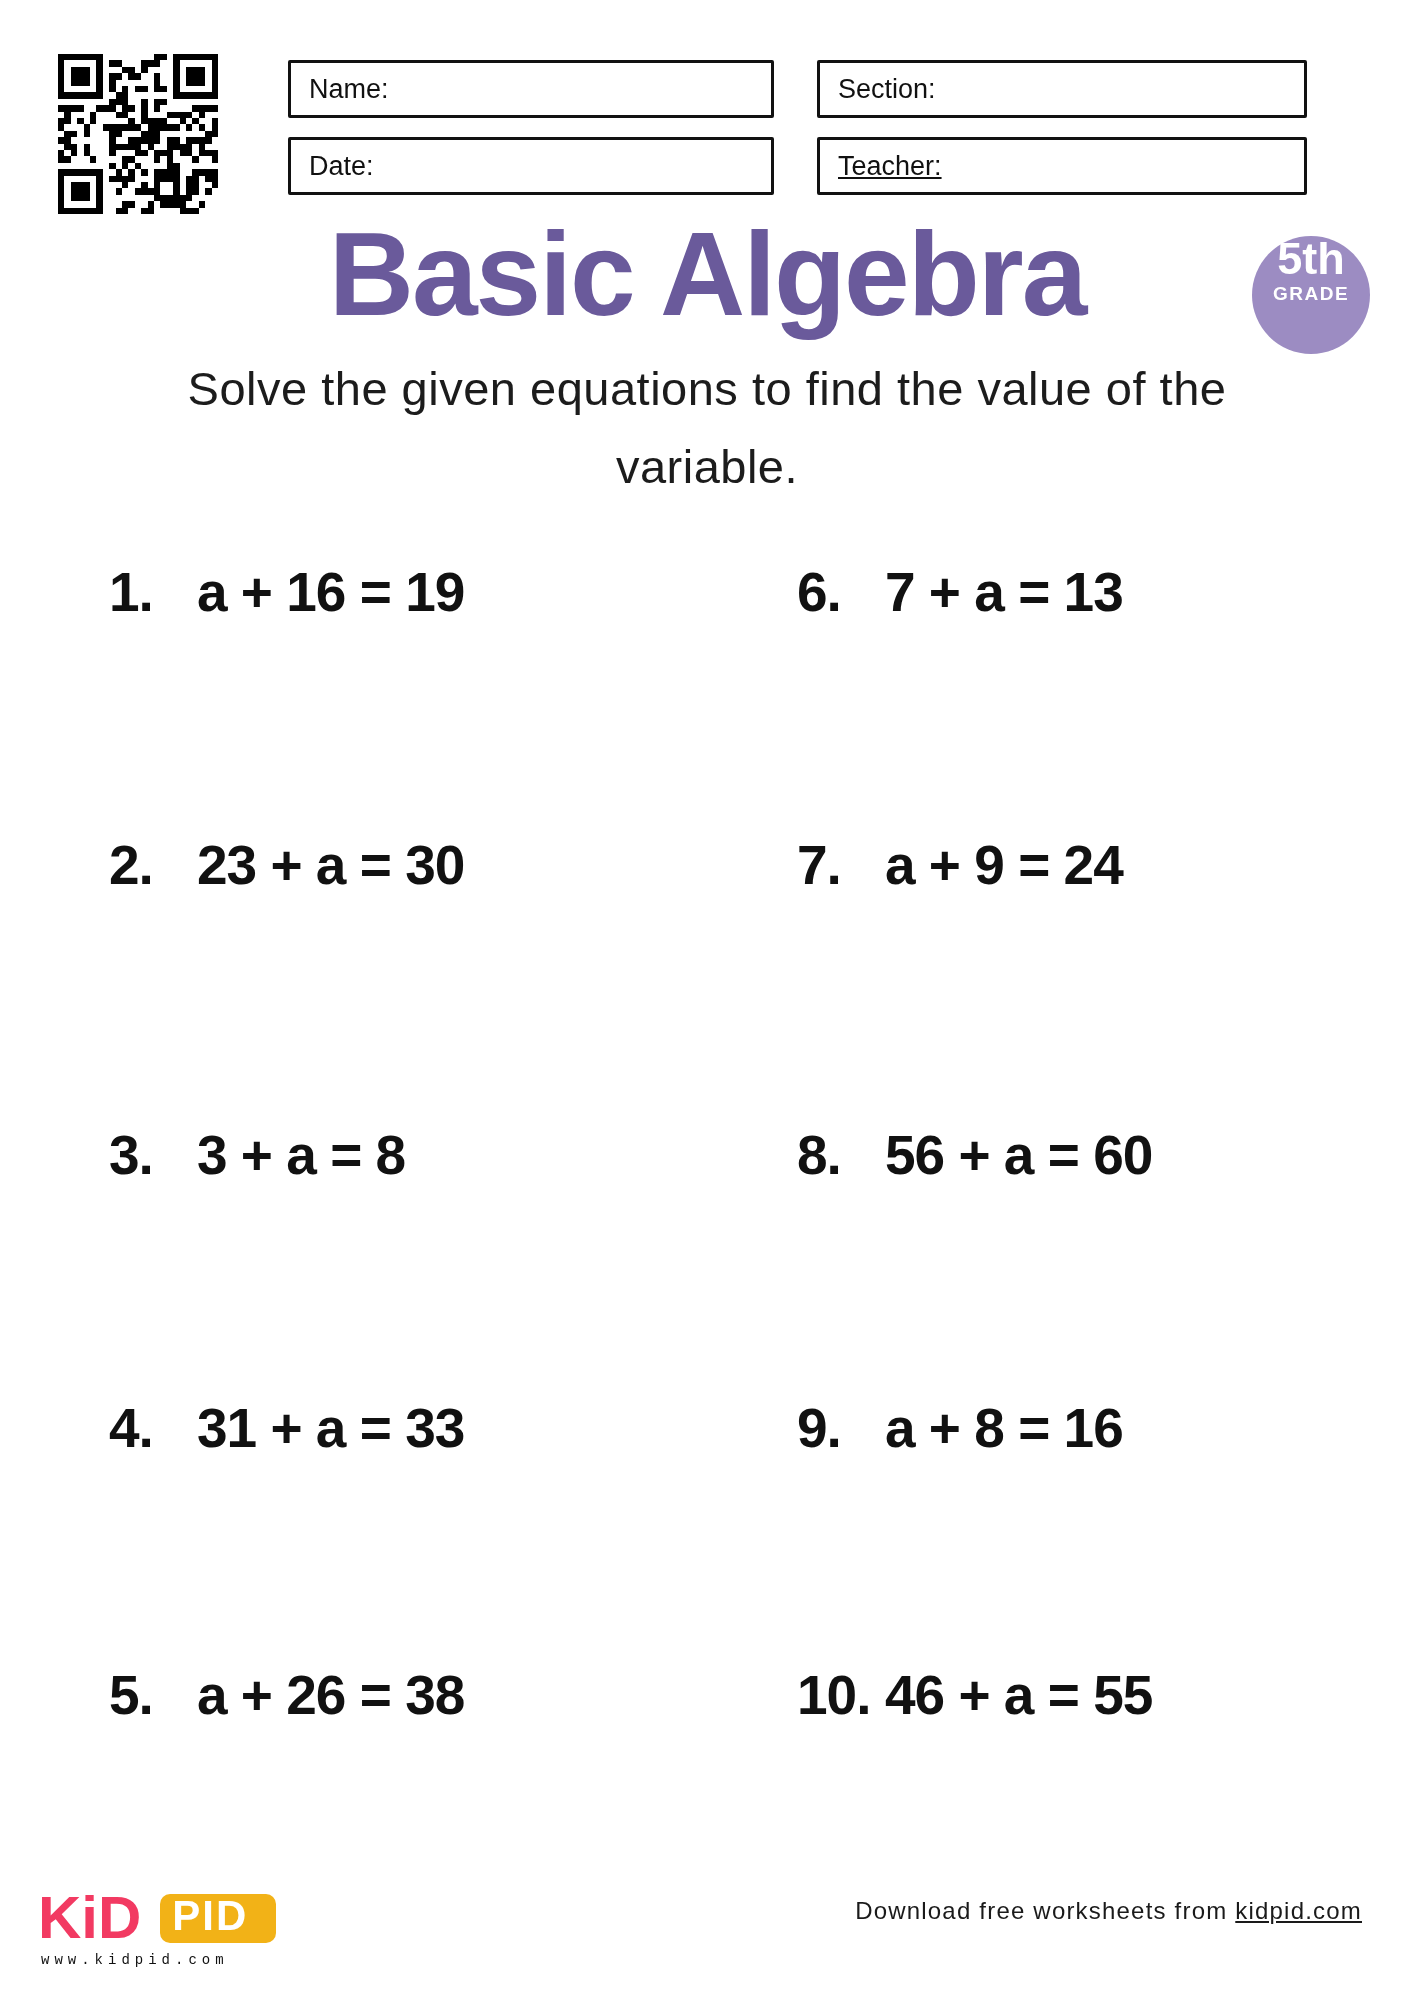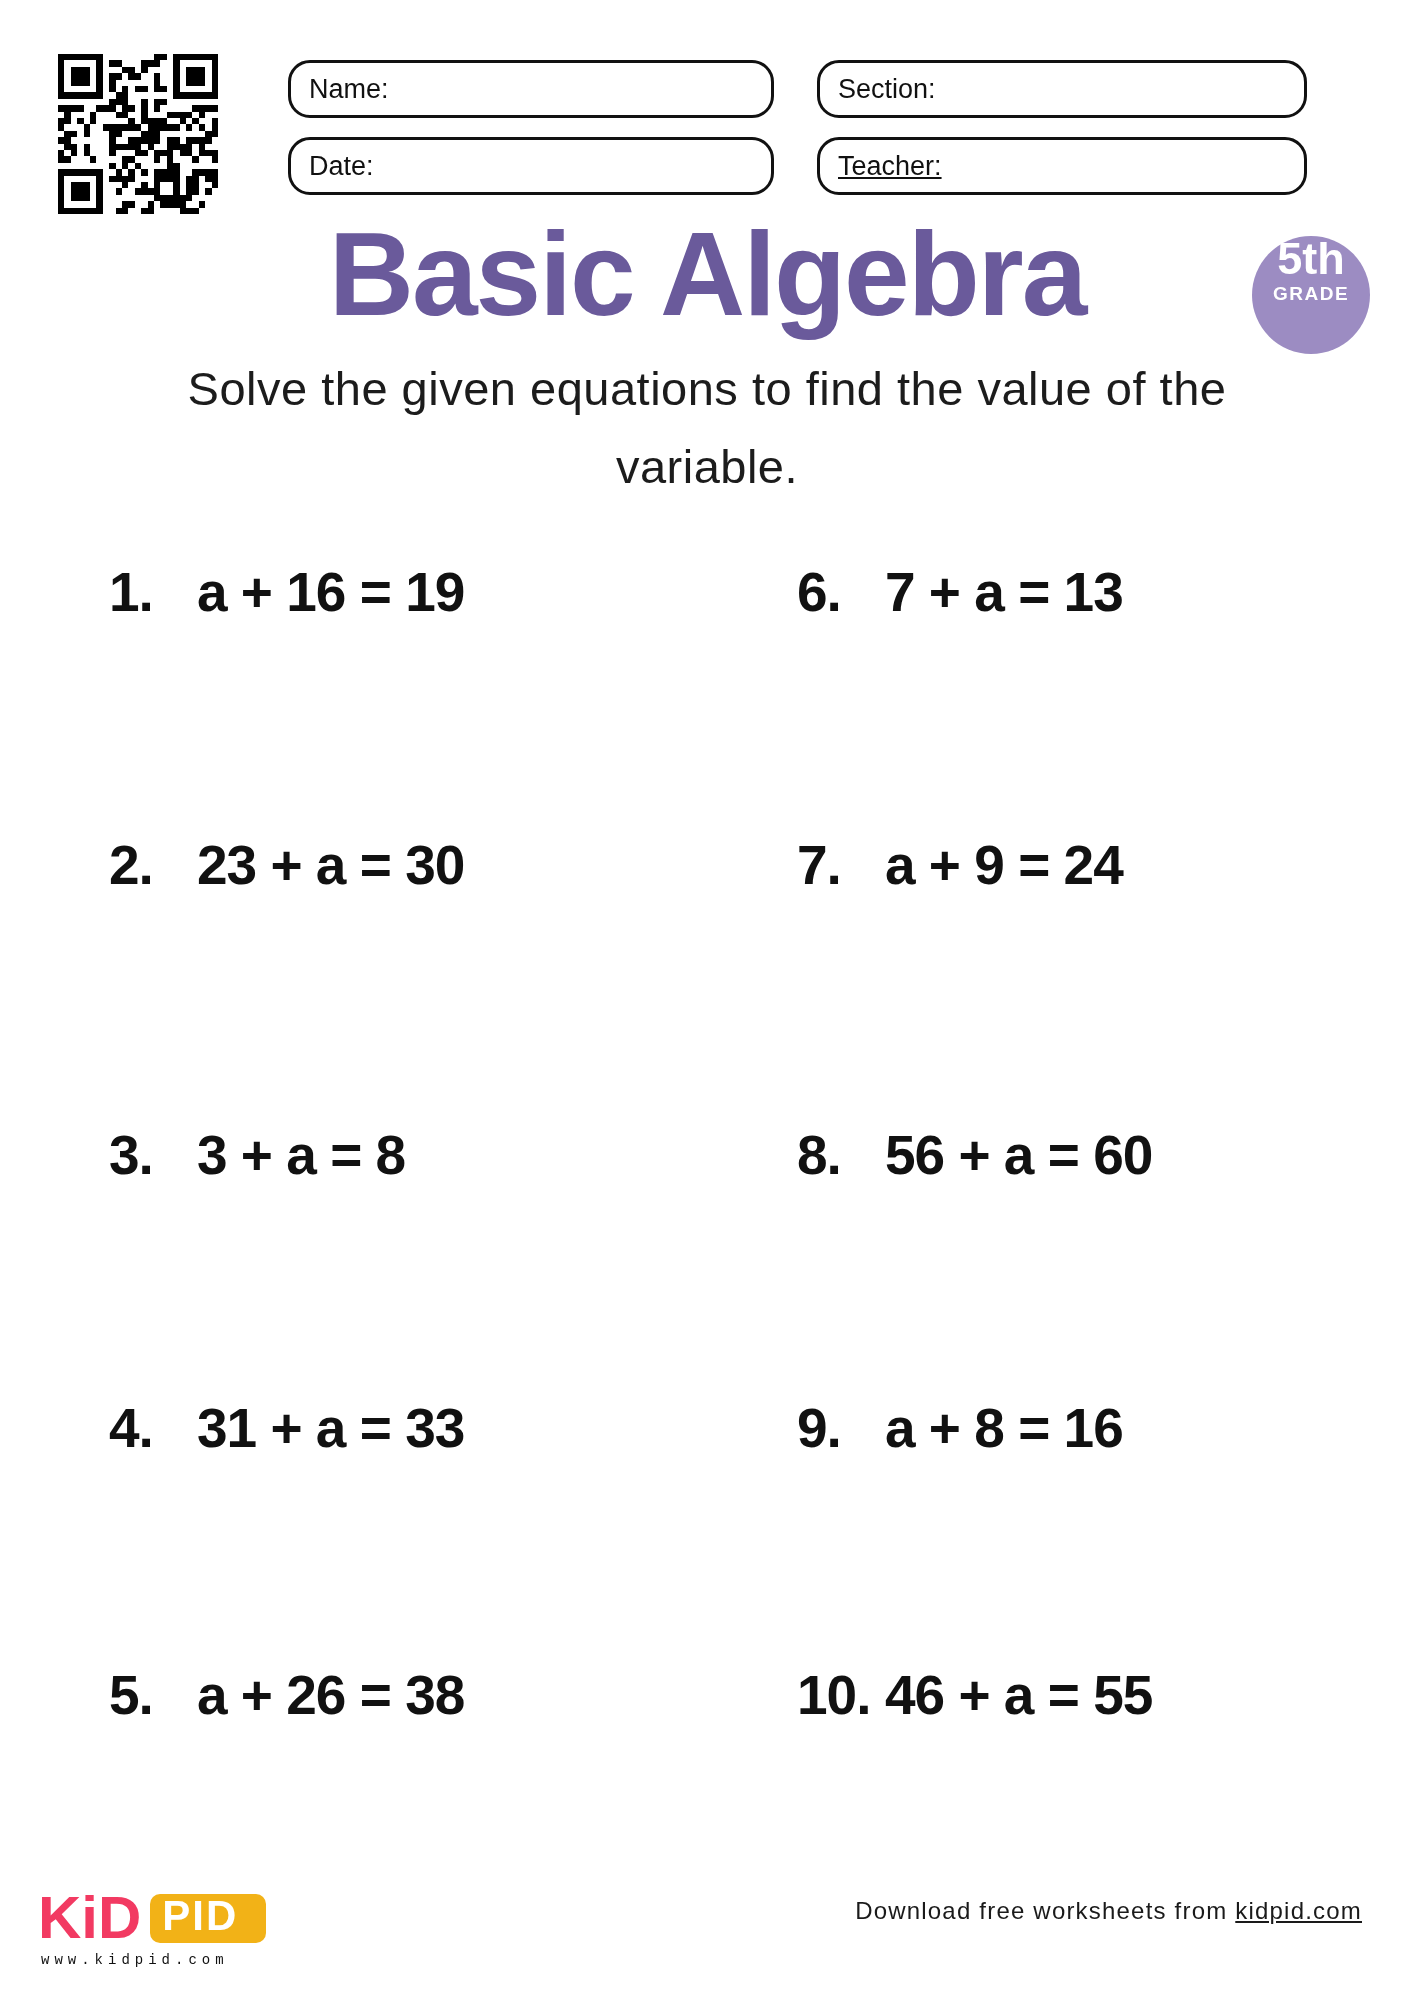--- a/index.html
+++ b/index.html
@@ -10,21 +10,21 @@
     font-family:"Liberation Sans", sans-serif;
     overflow:hidden;
     margin:0 auto;
   }
   
   .qr{position:absolute;left:58px;top:54px;width:160px;height:160px;}
   .qr svg{width:100%;height:100%;display:block;}
   .field{
     position:absolute;box-sizing:border-box;
     width:486px;height:58px;
-    border:3px solid #111;border-radius:22px;
+    border:3px solid #111;border-radius:2px;
     display:flex;align-items:center;
     padding-left:18px;
     font-size:27px;color:#111;
     background:#fff;
   }
   .field.name{left:288px;top:60px;}
   .field.date{left:288px;top:137px;}
   .field.section{left:817px;top:60px;width:490px;}
   .field.teacher{left:817px;top:137px;width:490px;text-decoration:underline;}
 
@@ -59,21 +59,21 @@
     line-height:1;
   }
   .problem .num{flex:0 0 88px;}
   .col-l{left:109px;}
   .col-r{left:797px;}
   .r1{top:565px;} .r2{top:838px;} .r3{top:1128px;} .r4{top:1401px;} .r5{top:1668px;}
 
   
   .logo{
     position:absolute;left:38px;top:1888px;
-    display:flex;align-items:center;gap:9px;
+    display:flex;align-items:center;gap:19px;
   }
   .logo-kid{font-size:60px;font-weight:800;color:#f23a62;letter-spacing:0px;line-height:1;}
   .logo-pid{
     background:#f2b217;color:#fff;
     font-size:42px;font-weight:800;letter-spacing:2px;
     padding:1px 28px 6px 12px;border-radius:10px;line-height:1;
   }
   .logo-url{
     position:absolute;left:41px;top:1952px;
     font-size:14px;letter-spacing:5px;color:#111;font-family:Liberation Mono, monospace;

